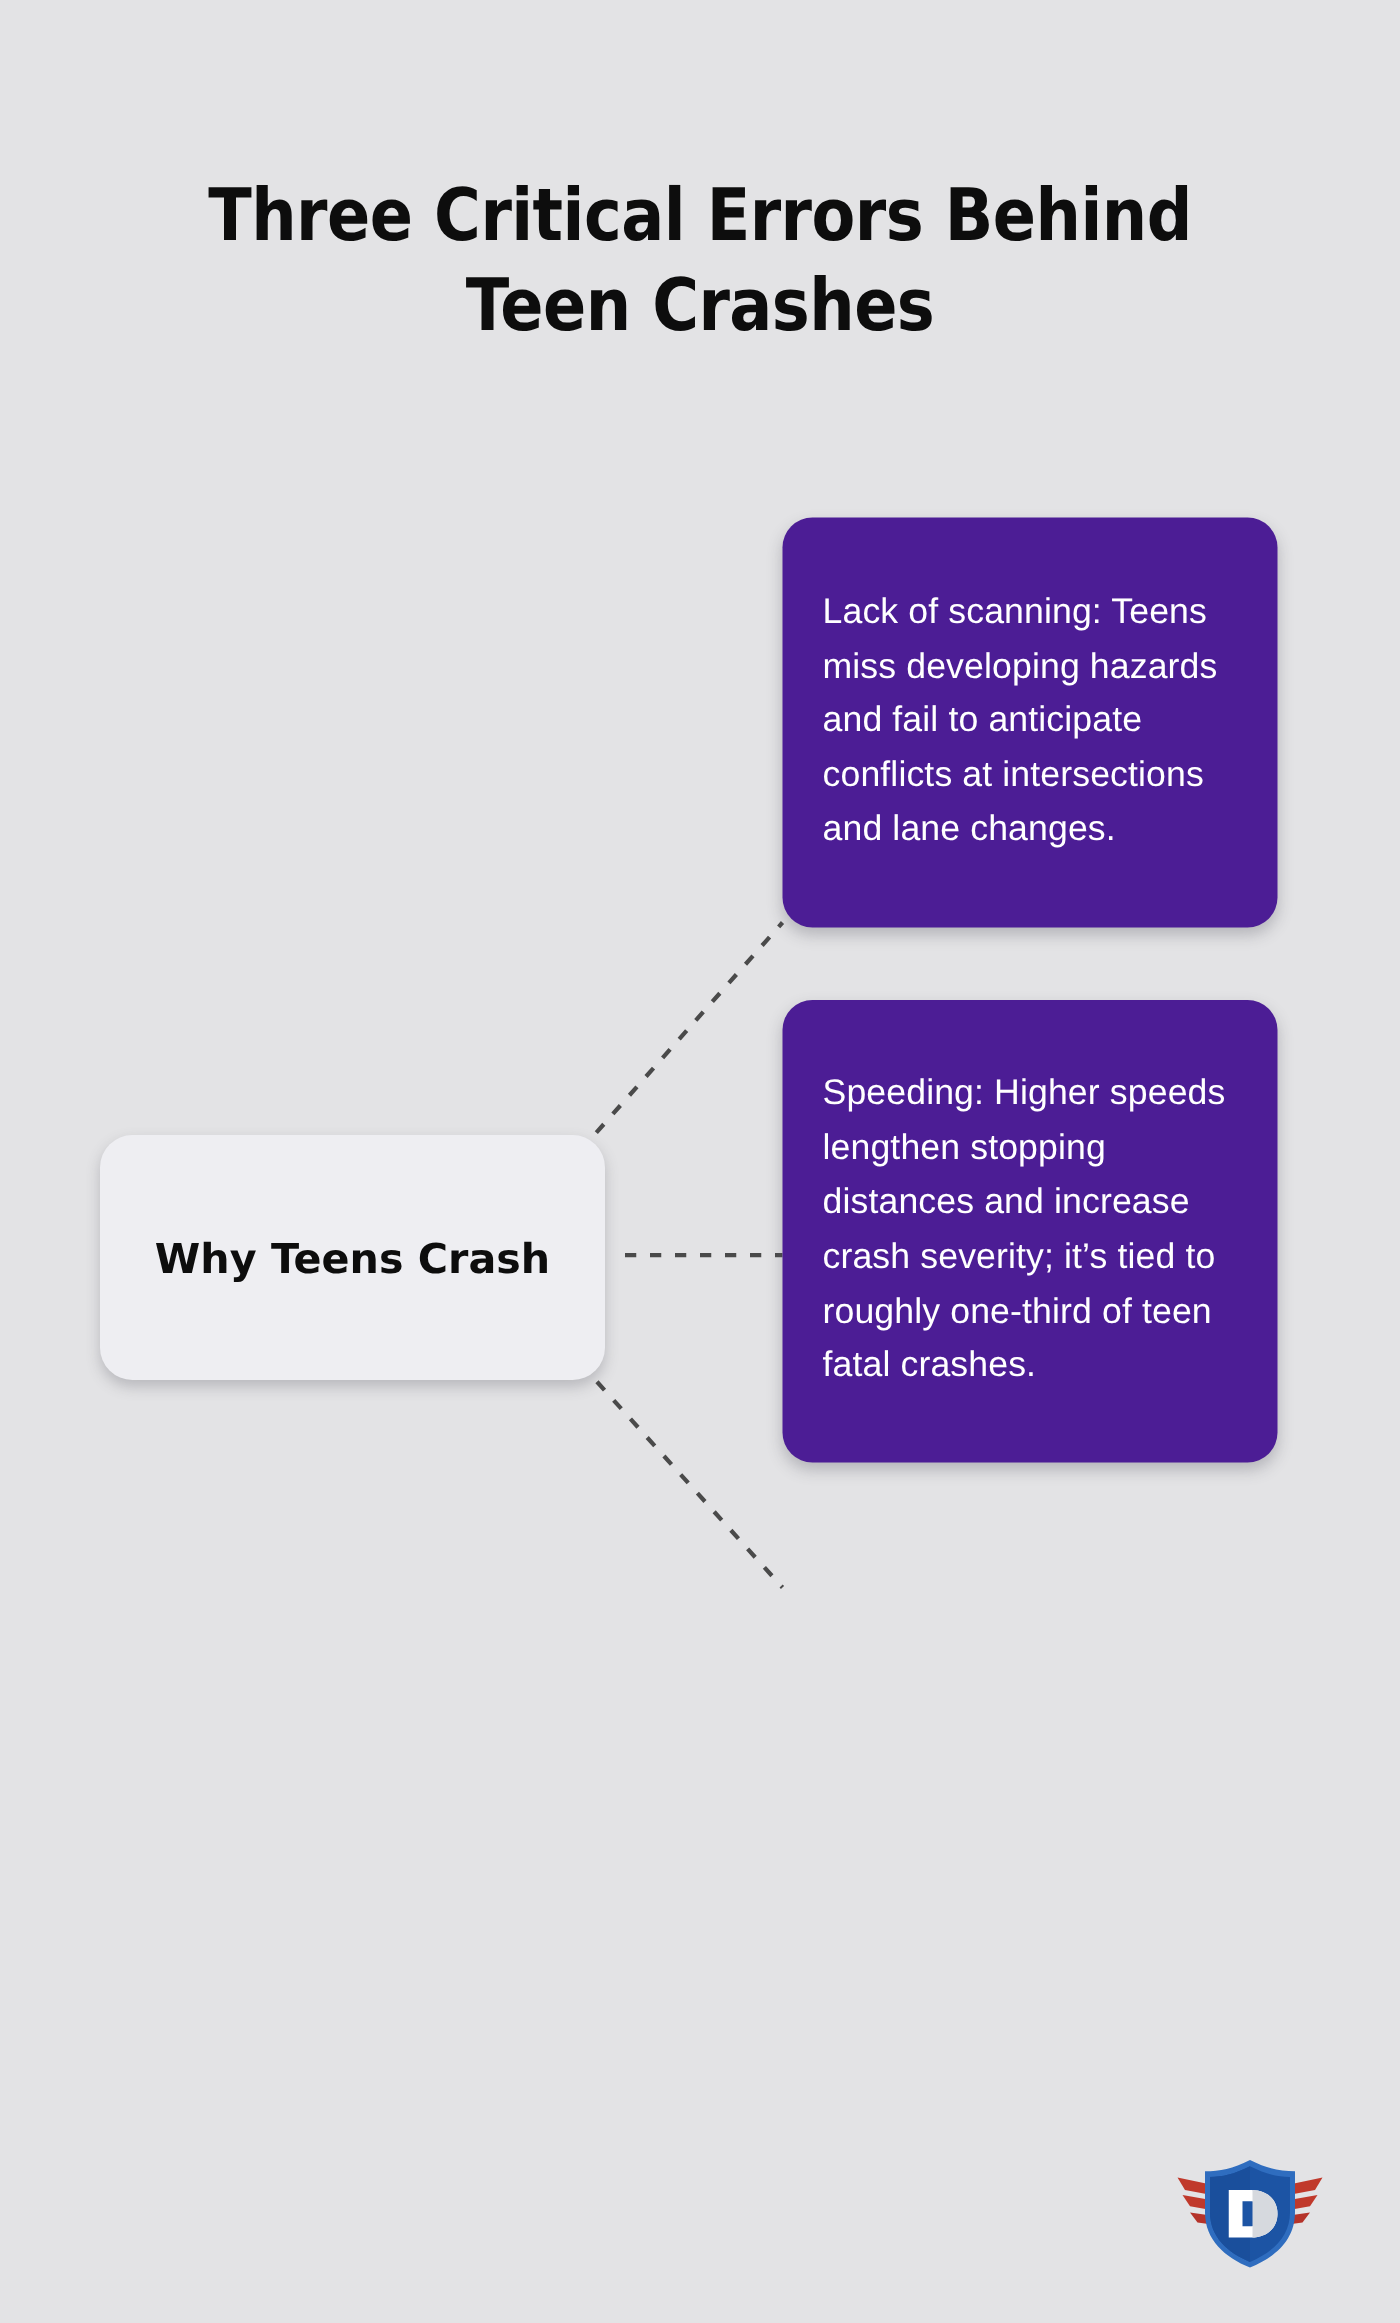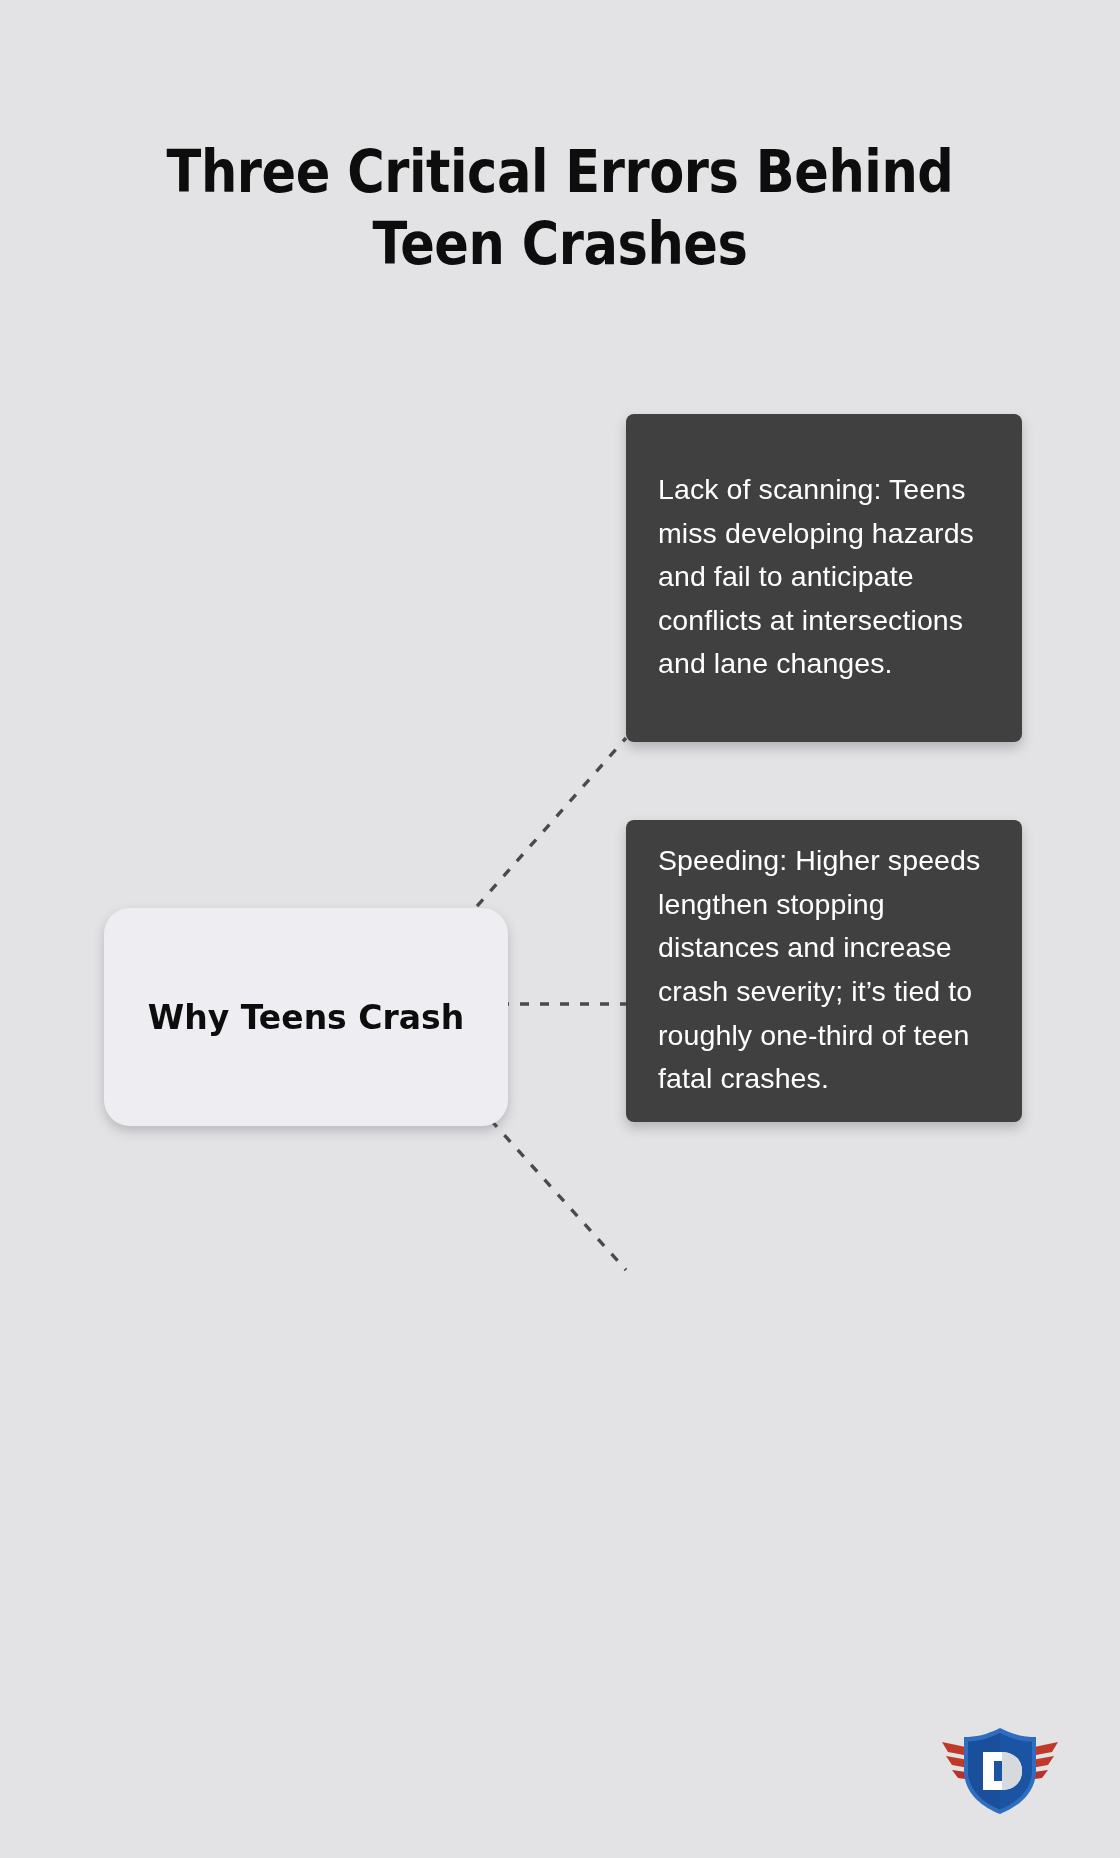--- a/index.html
+++ b/index.html
@@ -44,24 +44,24 @@
     position: absolute;
     left: 0;
     top: 0;
     width: 1120px;
     height: 1858px;
   }
 
   
   .center-node {
     position: absolute;
-    left: 104px;
+    left: 80px;
     top: 908px;
     width: 404px;
-    height: 218px;
+    height: 196px;
     background: #eeeef2;
     border-radius: 26px;
     box-shadow: 0 5px 11px rgba(90, 90, 100, 0.30);
     display: flex;
     align-items: center;
     justify-content: center;
   }
   .center-node-label {
     font-family: "DejaVu Sans", sans-serif;
     font-weight: bold;
@@ -70,38 +70,38 @@
     letter-spacing: 0px;
     text-align: center;
     padding: 0 26px;
   }
 
   
   .branch {
     position: absolute;
     left: 626px;
     width: 396px;
-    background: #404040;
-    border-radius: 8px;
+    background: #4c1d95;
+    border-radius: 24px;
     box-shadow: 0 6px 12px rgba(85, 85, 95, 0.32);
     box-sizing: border-box;
     padding: 26px 32px 28px 32px;
     display: flex;
     align-items: center;
   }
   .branch-text {
     font-family: "Liberation Sans", sans-serif;
     font-size: 28.5px;
     line-height: 1.53;
     color: #ffffff;
     letter-spacing: 0.1px;
   }
 
   #branch-0 { top: 414px;  height: 328px; }
-  #branch-1 { top: 820px;  height: 302px; }
+  #branch-1 { top: 800px;  height: 370px; }
   #branch-2 { top: 1228px; height: 370px; }
 
   
   .logo {
     position: absolute;
     left: 938px;
     top: 1722px;
     width: 124px;
     height: 96px;
   }

